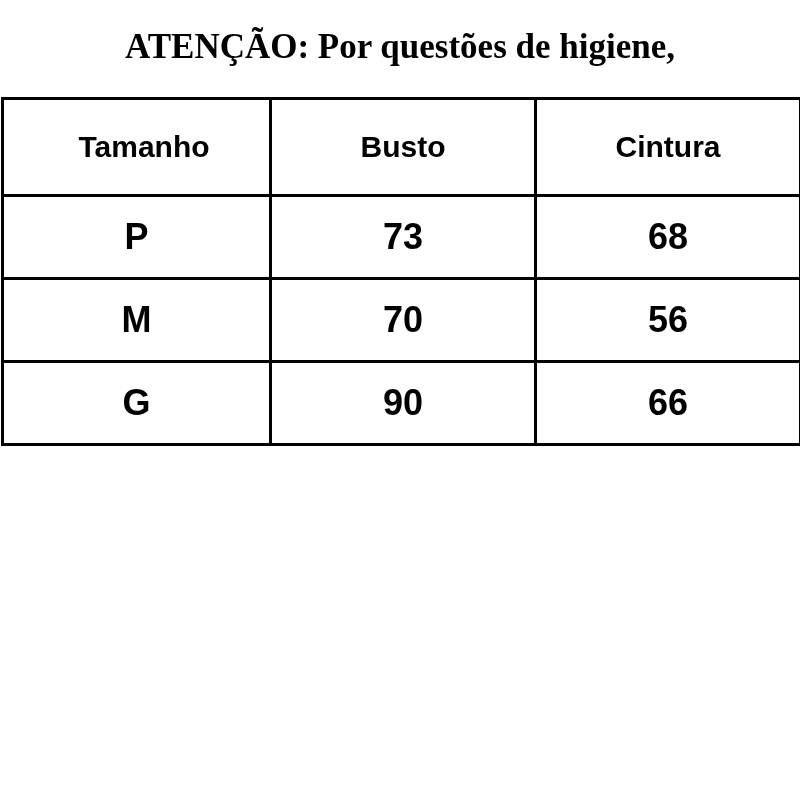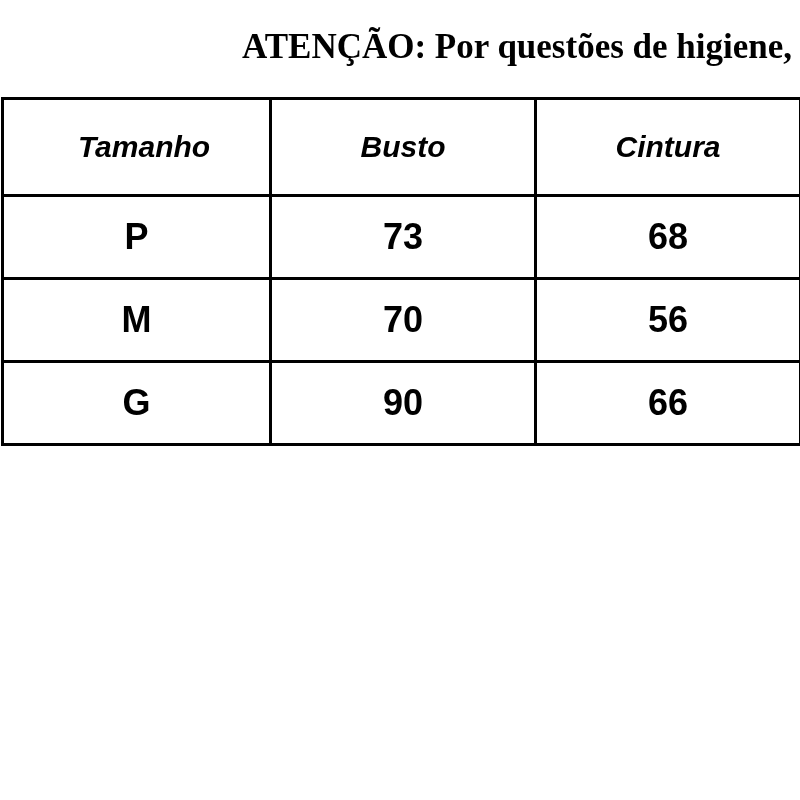--- a/index.html
+++ b/index.html
@@ -18,21 +18,21 @@
     width: 800px;
     height: 800px;
     position: relative;
     box-sizing: border-box;
   }
   .notice {
     font-family: "Liberation Serif", serif;
     font-weight: bold;
     font-size: 35px;
     line-height: 1.22;
-    text-align: right;
+    text-align: center;
     padding: 26px 8px 0 8px;
     letter-spacing: 0px;
   }
   .notice .line {
     display: block;
     white-space: nowrap;
   }
   .table-wrap {
     margin-top: 28px;
     padding: 0 1px;
@@ -46,21 +46,20 @@
     border: 3px solid #000000;
     text-align: center;
     vertical-align: middle;
     font-family: "Liberation Sans", sans-serif;
     font-weight: bold;
   }
   table.size-table tr.header-row td {
     height: 92px;
     font-size: 30px;
     font-weight: bold;
-    font-style: italic;
   }
   table.size-table tr.data-row td {
     height: 78px;
     font-size: 36px;
   }
   .col-size   { width: 268px; }
   .col-bust   { width: 265px; }
   .col-waist  { width: 265px; }
 
   

